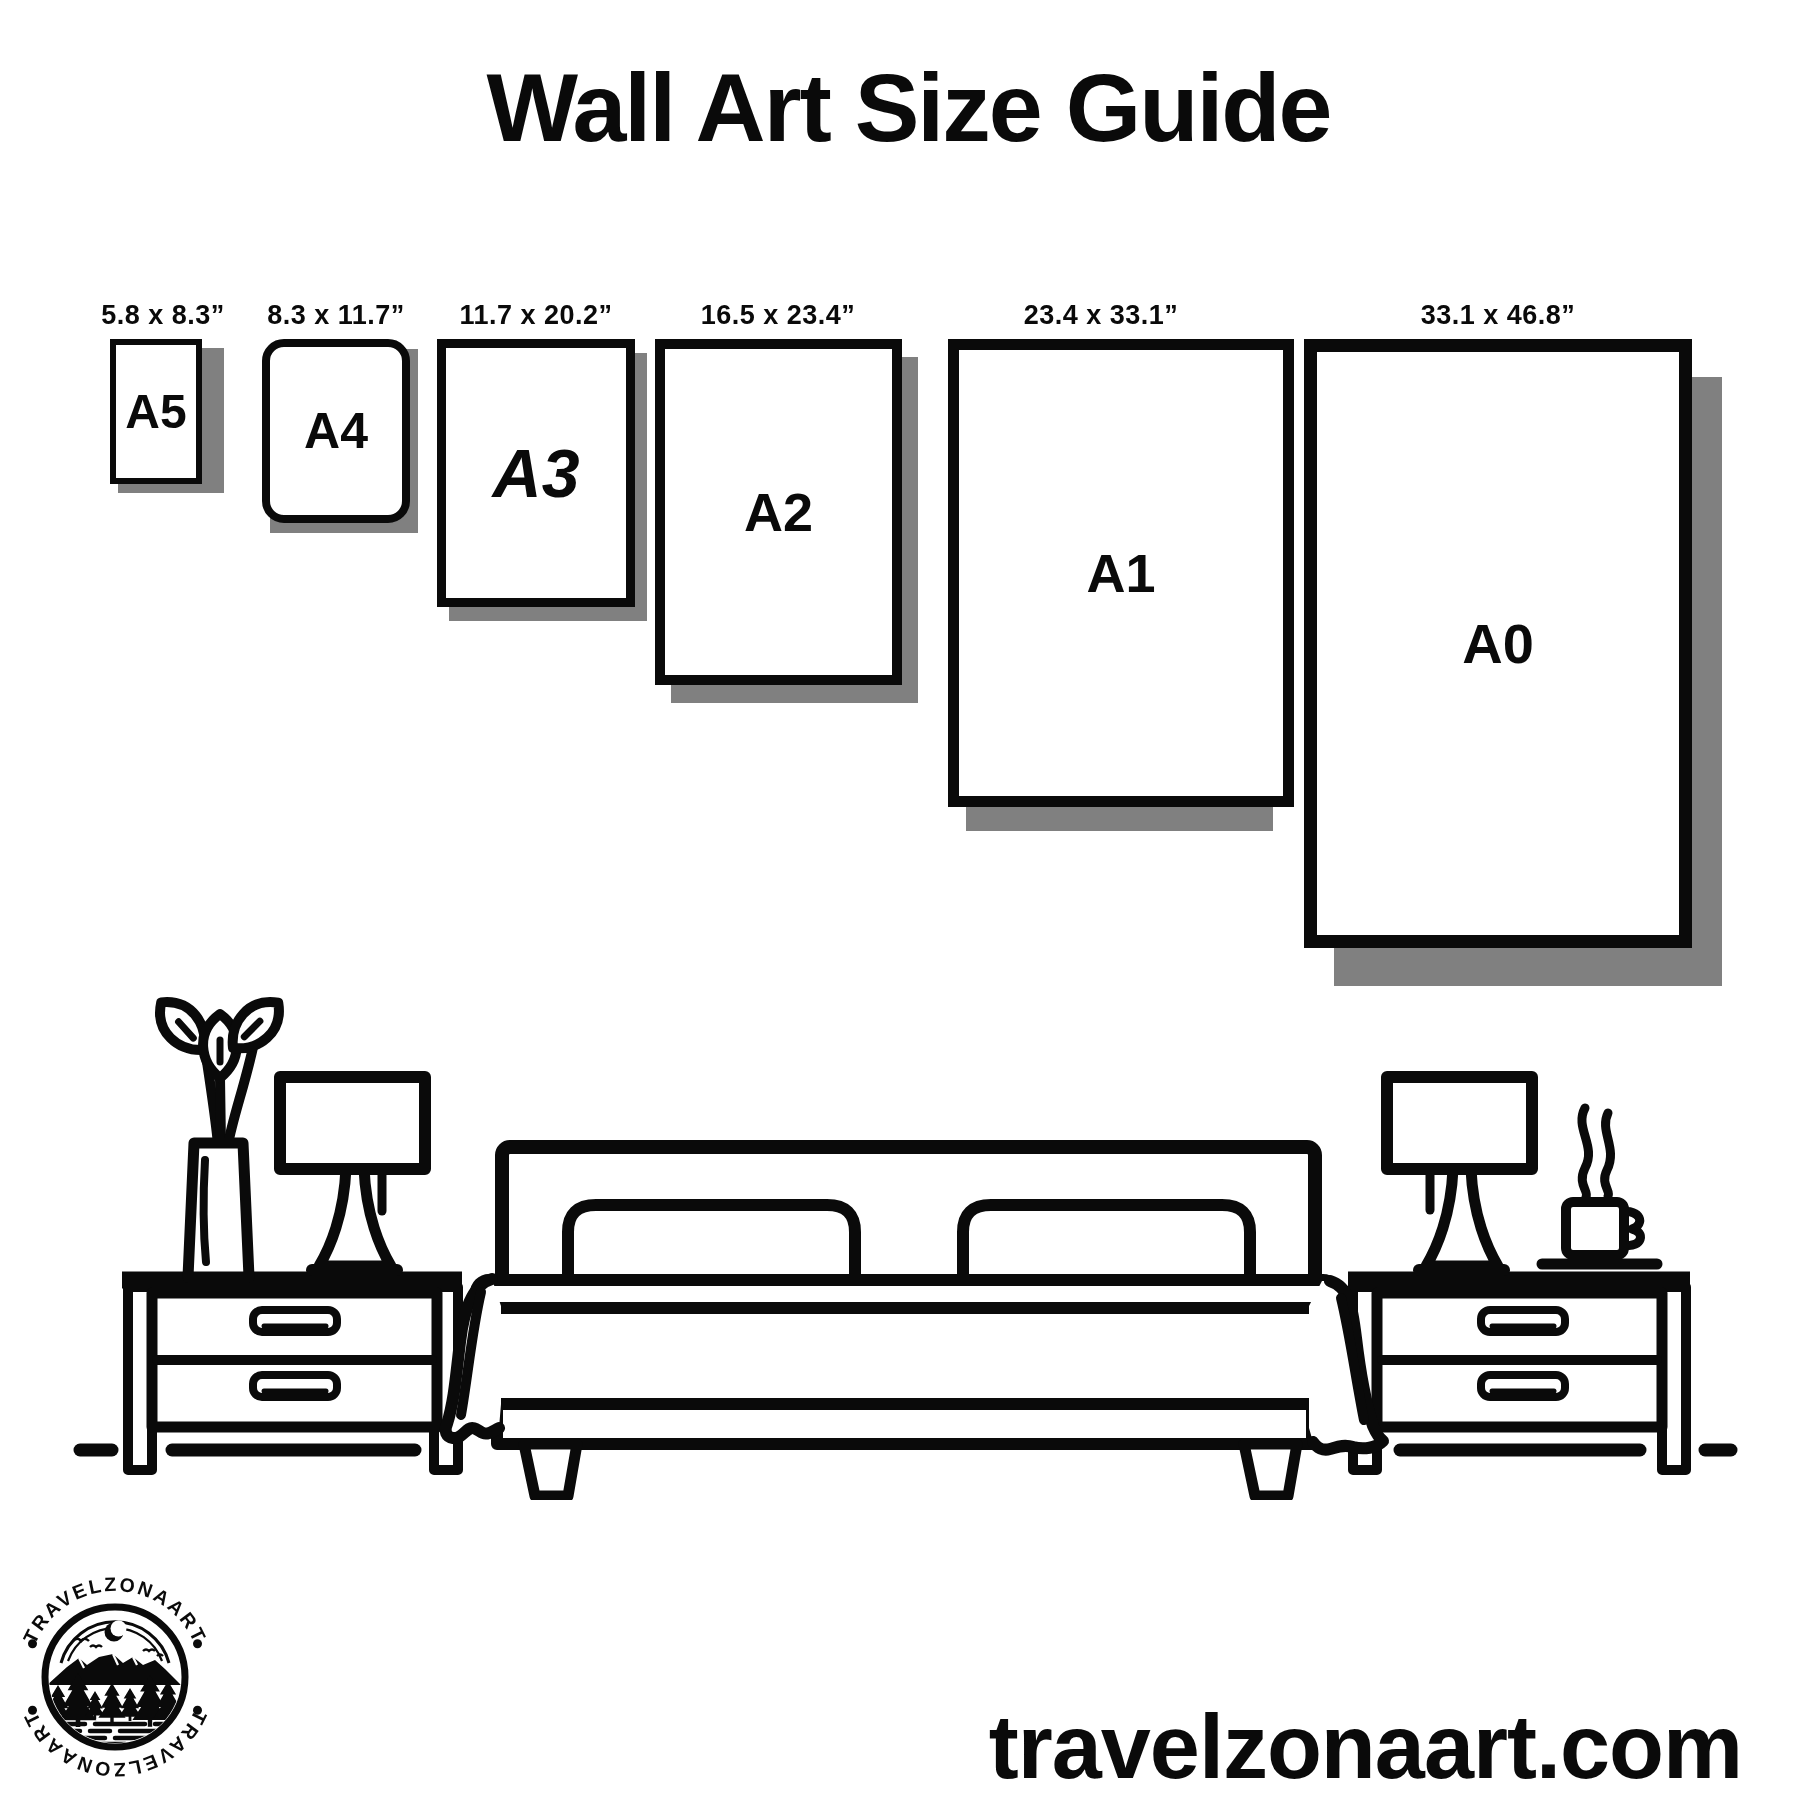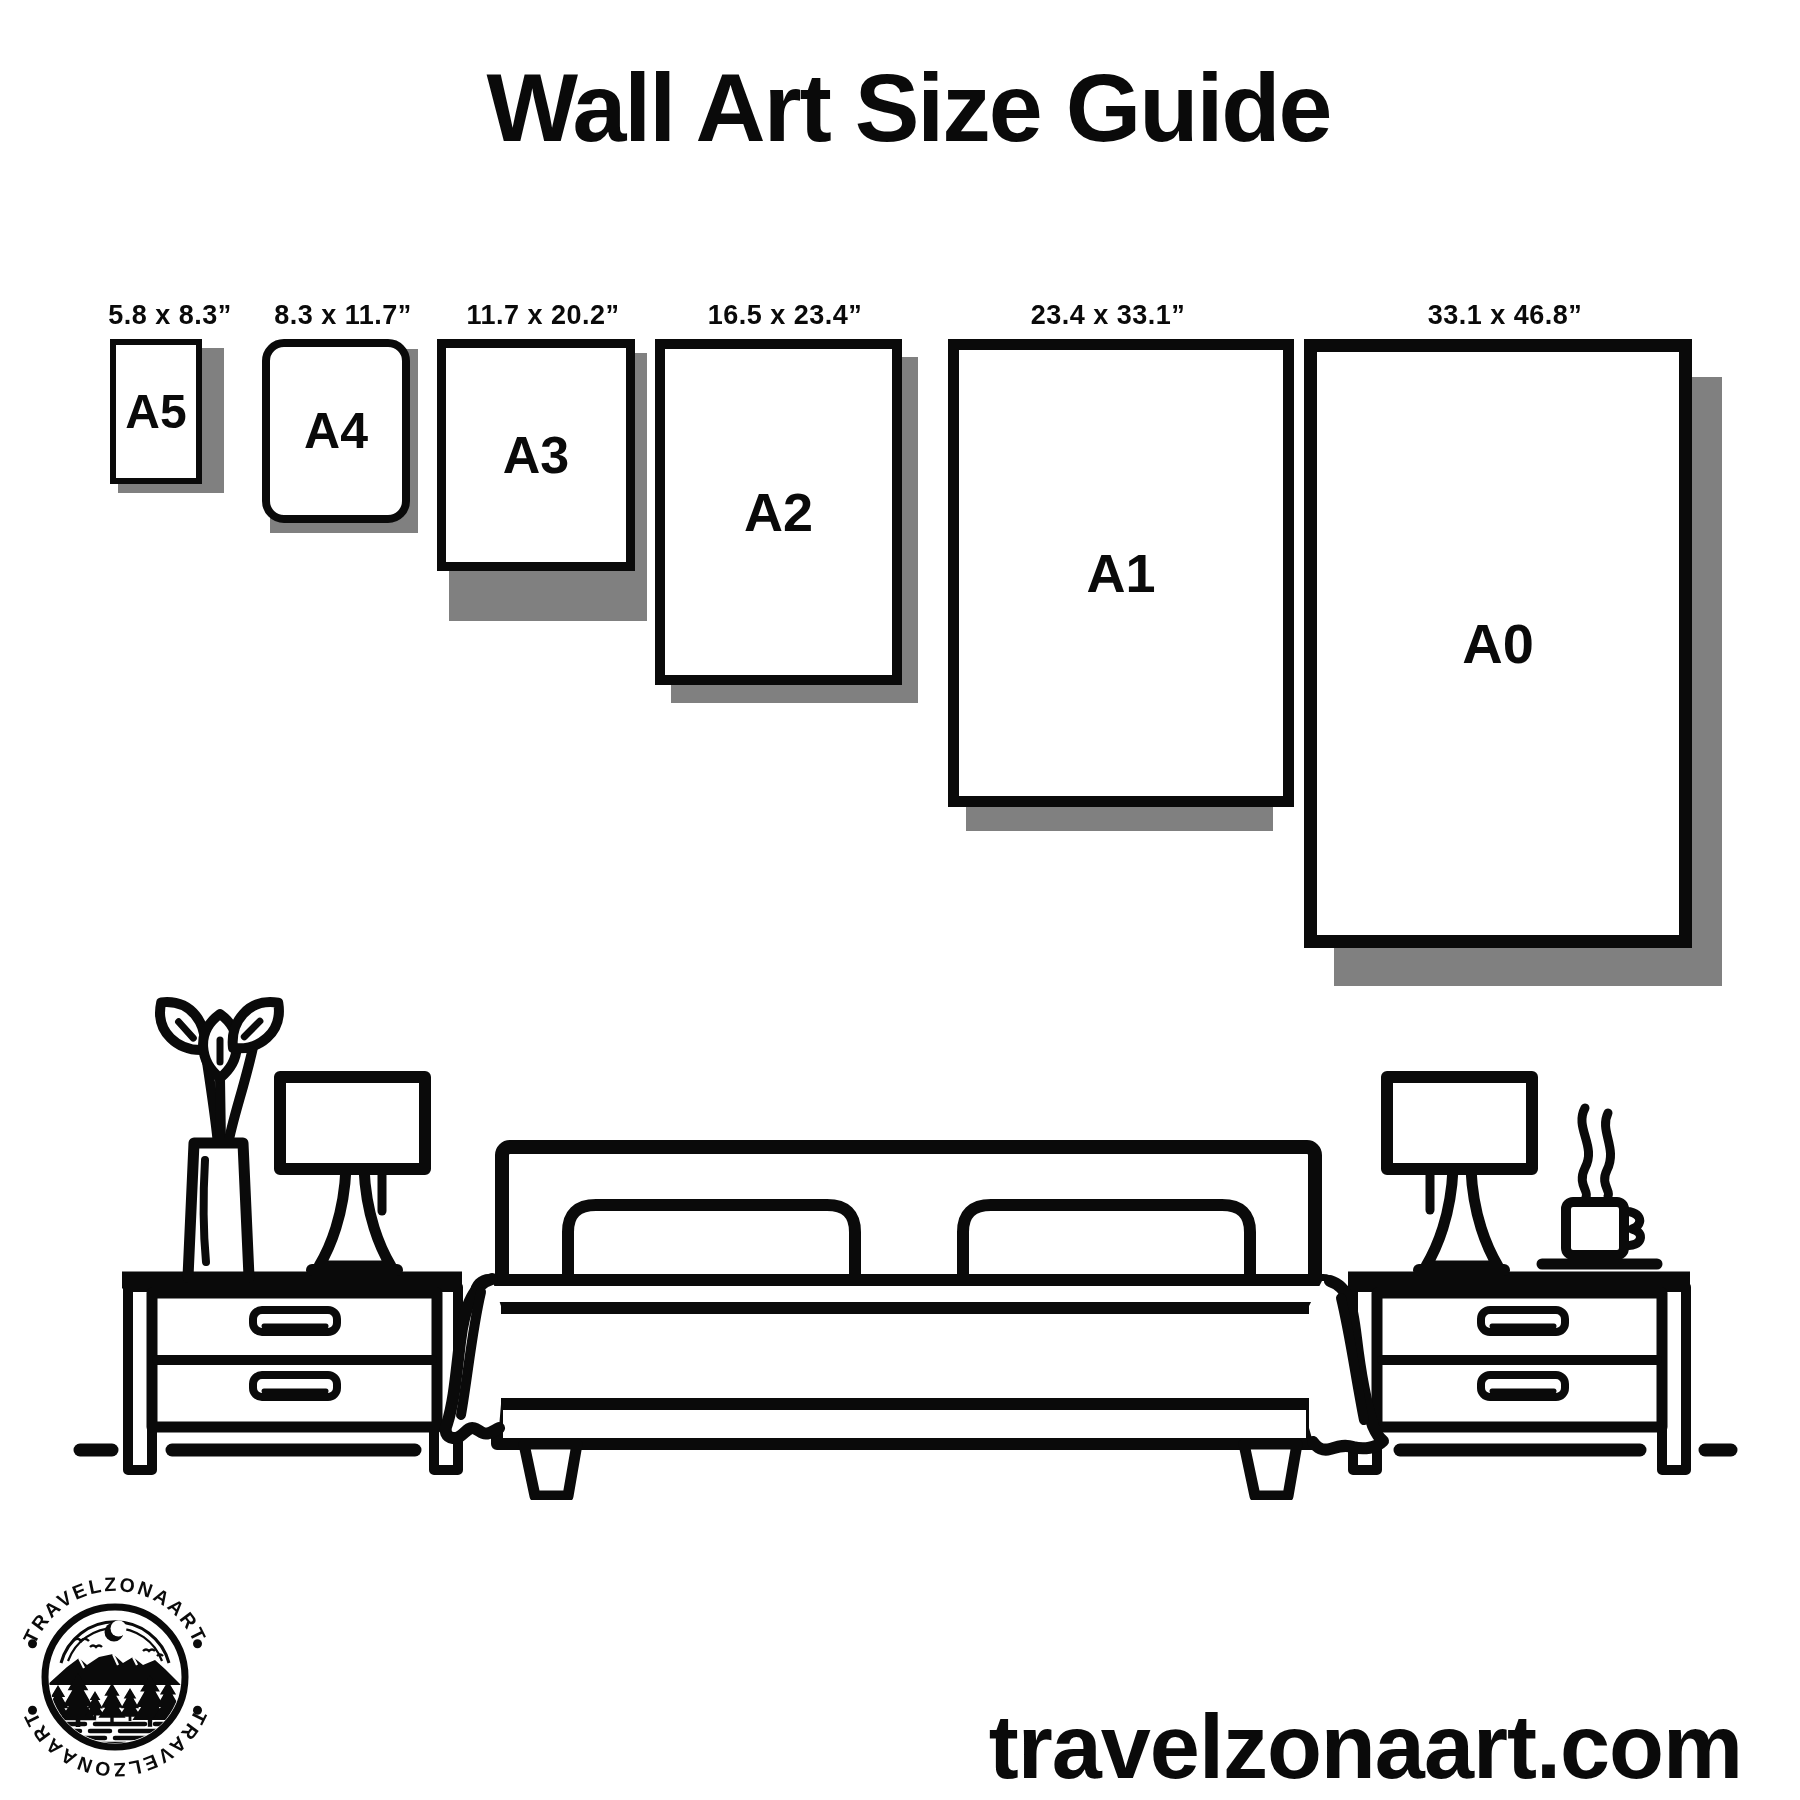--- a/index.html
+++ b/index.html
@@ -8,36 +8,36 @@
     font-family:"Liberation Sans", sans-serif; color:#0a0a0a; overflow:hidden;
   }
   
   .page-title {
     position:absolute; left:0; right:0; top:52px; text-align:center;
     font-size:97px; font-weight:800; letter-spacing:-2px; color:#0a0a0a;padding-left:17px;
   }
   
   .dim-label {
     position:absolute; top:300px; transform:translateX(-50%);
-    font-size:27px; font-weight:bold; letter-spacing:0.5px; white-space:nowrap;margin-left:7px;
+    font-size:27px; font-weight:bold; letter-spacing:0.5px; white-space:nowrap;
   }
   .dl-a5{left:163px;} .dl-a4{left:336px;} .dl-a3{left:536px;}
   .dl-a2{left:778px;} .dl-a1{left:1101px;} .dl-a0{left:1498px;}
   .frame-shadow { position:absolute; background:#808080; }
   .frame {
     position:absolute; box-sizing:border-box; background:#ffffff;
     border-style:solid; border-color:#0a0a0a;
     display:flex; align-items:center; justify-content:center; font-weight:bold;
   }
   .s-a5{left:118px; top:348px; width:106px; height:145px;}
   .f-a5{left:110px; top:339px; width:92px; height:145px; border-width:6px; font-size:48px;}
   .s-a4{left:270px; top:349px; width:148px; height:184px;}
   .f-a4{left:262px; top:339px; width:148px; height:184px; border-width:8px; font-size:50px;border-radius:22px;}
   .s-a3{left:449px; top:353px; width:198px; height:268px;}
-  .f-a3{left:437px; top:339px; width:198px; height:232px; border-width:9px; font-size:52px;}
+  .f-a3{left:437px; top:339px; width:198px; height:268px; border-width:9px; font-size:68px;font-style:italic;}
   .s-a2{left:671px; top:357px; width:247px; height:346px;}
   .f-a2{left:655px; top:339px; width:247px; height:346px; border-width:10px; font-size:54px;justify-content:center;}
   .s-a1{left:966px; top:363px; width:307px; height:468px;}
   .f-a1{left:948px; top:339px; width:346px; height:468px; border-width:11px; font-size:54px;}
   .s-a0{left:1334px; top:377px; width:388px; height:609px;}
   .f-a0{left:1304px; top:339px; width:388px; height:609px; border-width:13px; font-size:56px;}
   
   .bedroom { position:absolute; left:0; top:980px; width:1800px; height:520px; }
   .logo { position:absolute; left:5px; top:1567px; width:220px; height:220px; }
   

